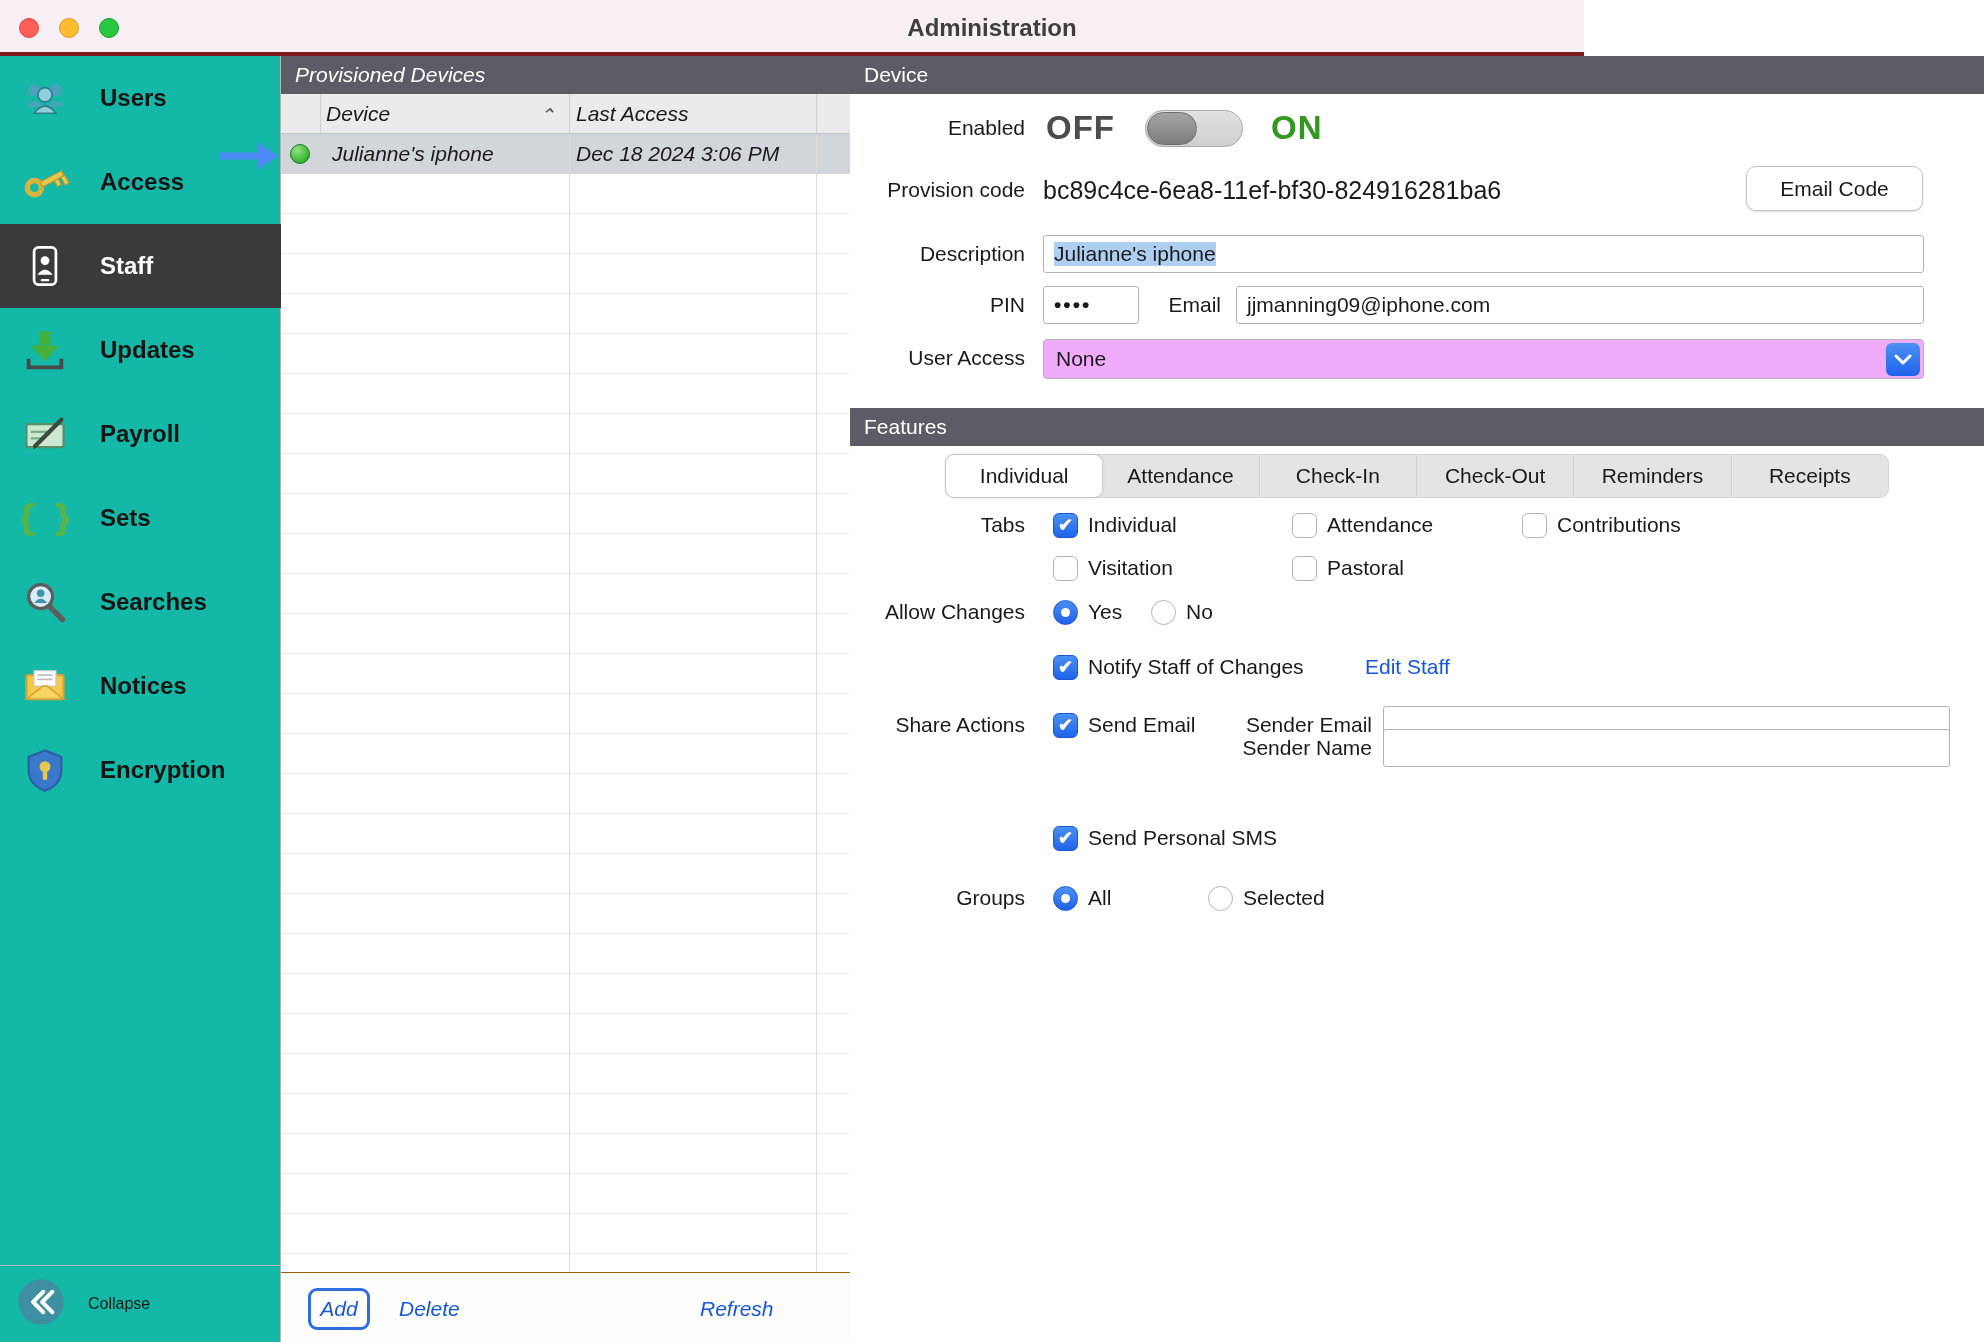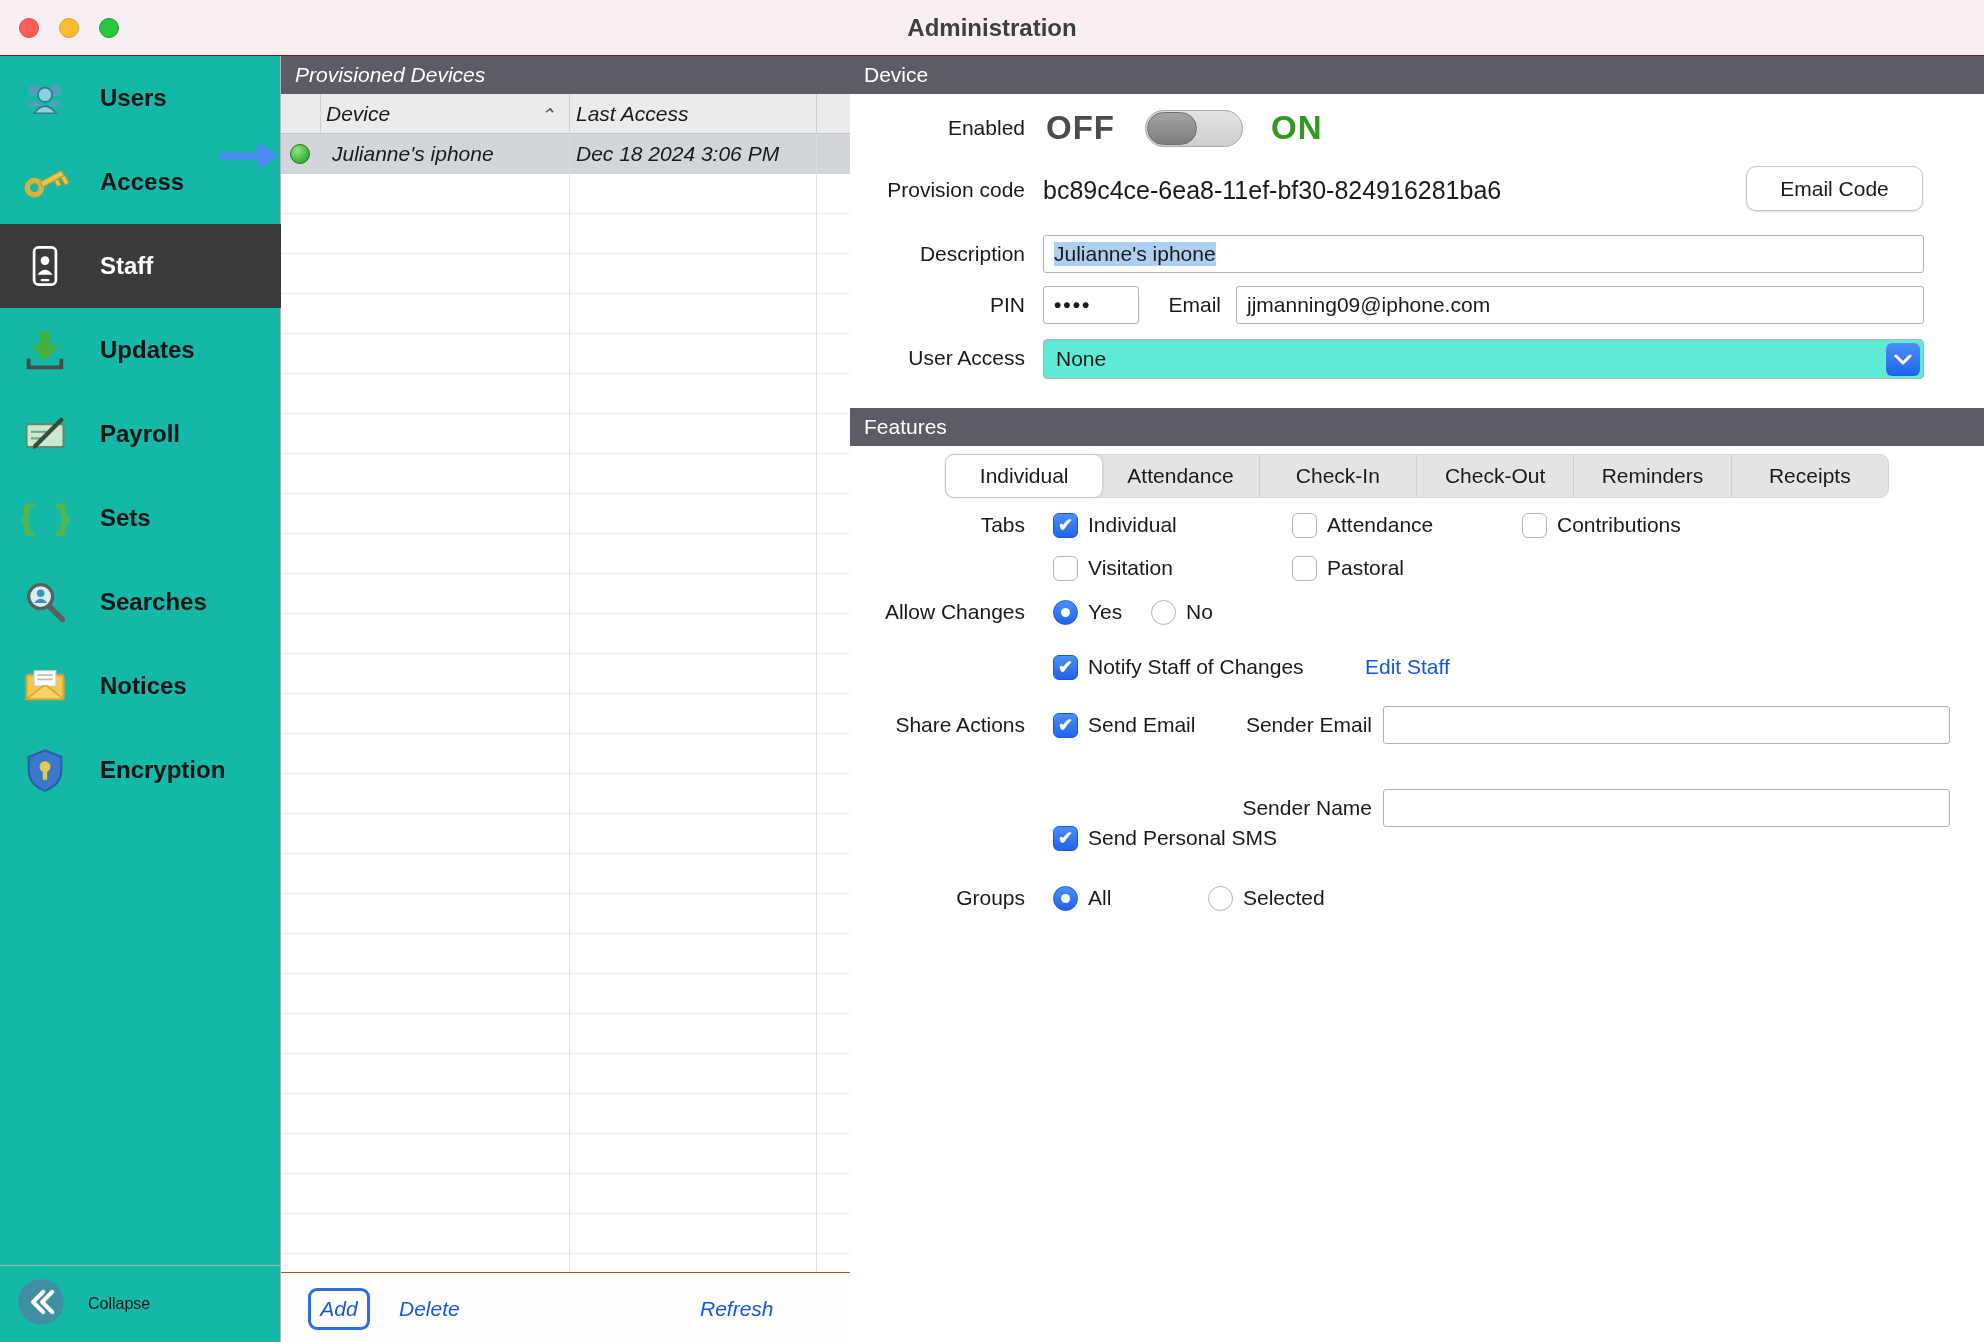--- a/index.html
+++ b/index.html
@@ -2,22 +2,22 @@
 <html><head>
 <meta charset="utf-8">
 <style>
   * { margin:0; padding:0; box-sizing:border-box; }
   html,body { width:1984px; height:1342px; overflow:hidden; background:#fff;
     font-family:"Liberation Sans", sans-serif; color:#1a1a1a; }
   #app { position:relative; width:1984px; height:1342px; background:#fff; }
   .abs { position:absolute; }
 
   
-  .titlebar { left:0; top:0; width:1984px; height:56px; background:#f7eff4;
-    border-bottom:1px solid #7f1d1d; }
+  .titlebar { left:0; top:0; width:1584px; height:56px; background:#f7eff4;
+    border-bottom:4px solid #7f1d1d; }
   .title { left:0; top:0; width:1984px; height:56px; line-height:56px; text-align:center;
     font-size:24px; font-weight:700; color:#3e3e3e; }
   .tl { width:20px; height:20px; border-radius:50%; top:18px; }
   .tl.red { left:19px; background:#ff5f57; border:1px solid #e0443e; }
   .tl.yellow { left:59px; background:#febc2e; border:1px solid #d89e24; }
   .tl.green { left:99px; background:#28c840; border:1px solid #1f9a31; }
 
   
   .sidebar { left:0; top:56px; width:281px; height:1286px; background:#14b8a6;
     border-right:1px solid #b5b5b8; }
@@ -69,21 +69,21 @@
   .knob { position:absolute; left:1px; top:1px; width:50px; height:33px; border-radius:17px;
     background:linear-gradient(#a4a4a4,#7d7d7d); border:1px solid #6d6d6d; }
   .codeval { position:absolute; left:193px; top:0; height:40px; line-height:40px; font-size:25px; }
   .emailcodebtn { position:absolute; left:896px; top:110px; width:177px; height:45px;
     background:#ffffff; border:1px solid #c4c4c4; border-radius:10px;
     box-shadow:0 1px 2px rgba(0,0,0,0.12); font-size:21px; color:#1a1a1a;
     display:flex; align-items:center; justify-content:center; cursor:pointer; }
   .field { position:absolute; background:#ffffff; border:1px solid #b3b3b3; border-radius:3px;
     height:38px; display:flex; align-items:center; padding:0 10px; font-size:21px; }
   .selhl { background:#aecff1; }
-  .combo { position:absolute; left:193px; top:1px; width:881px; height:40px; background:#5eead4;
+  .combo { position:absolute; left:193px; top:1px; width:881px; height:40px; background:#f0abfc;
     border:1px solid #b3b3b3; border-radius:4px; display:flex; align-items:center;
     padding:0 12px; font-size:21px; cursor:pointer;text-align:right; }
   .combobtn { position:absolute; right:3px; top:3px; width:34px; height:33px; border-radius:6px;
     background:linear-gradient(#4b90f5,#2063ec); display:flex; align-items:center;
     justify-content:center; cursor:pointer; }
 
   
   .tabstrip { position:absolute; left:95px; top:398px; width:944px; height:44px;
     background:#e4e4e7; border-radius:9px; display:flex; align-items:stretch;
     border:1px solid #d6d6d9; }
@@ -394,21 +394,21 @@
     <div class="frow" style="top:649px">
       <span class="flabel">Share Actions</span>
       <div class="cbitem" style="left:203px">
         <span class="checkbox checked"></span>
         <span class="cblabel">Send Email</span>
       </div>
       <span class="sublabel">Sender Email</span>
       <input class="senderfield" value="" style="">
     </div>
 
-    <div class="frow" style="top:732px">
+    <div class="frow" style="top:672px">
       <span class="sublabel">Sender Name</span>
       <input class="senderfield" value="" style="">
     </div>
 
     <div class="frow" style="top:762px">
       <div class="cbitem" style="left:203px">
         <span class="checkbox checked"></span>
         <span class="cblabel">Send Personal SMS</span>
       </div>
     </div>

